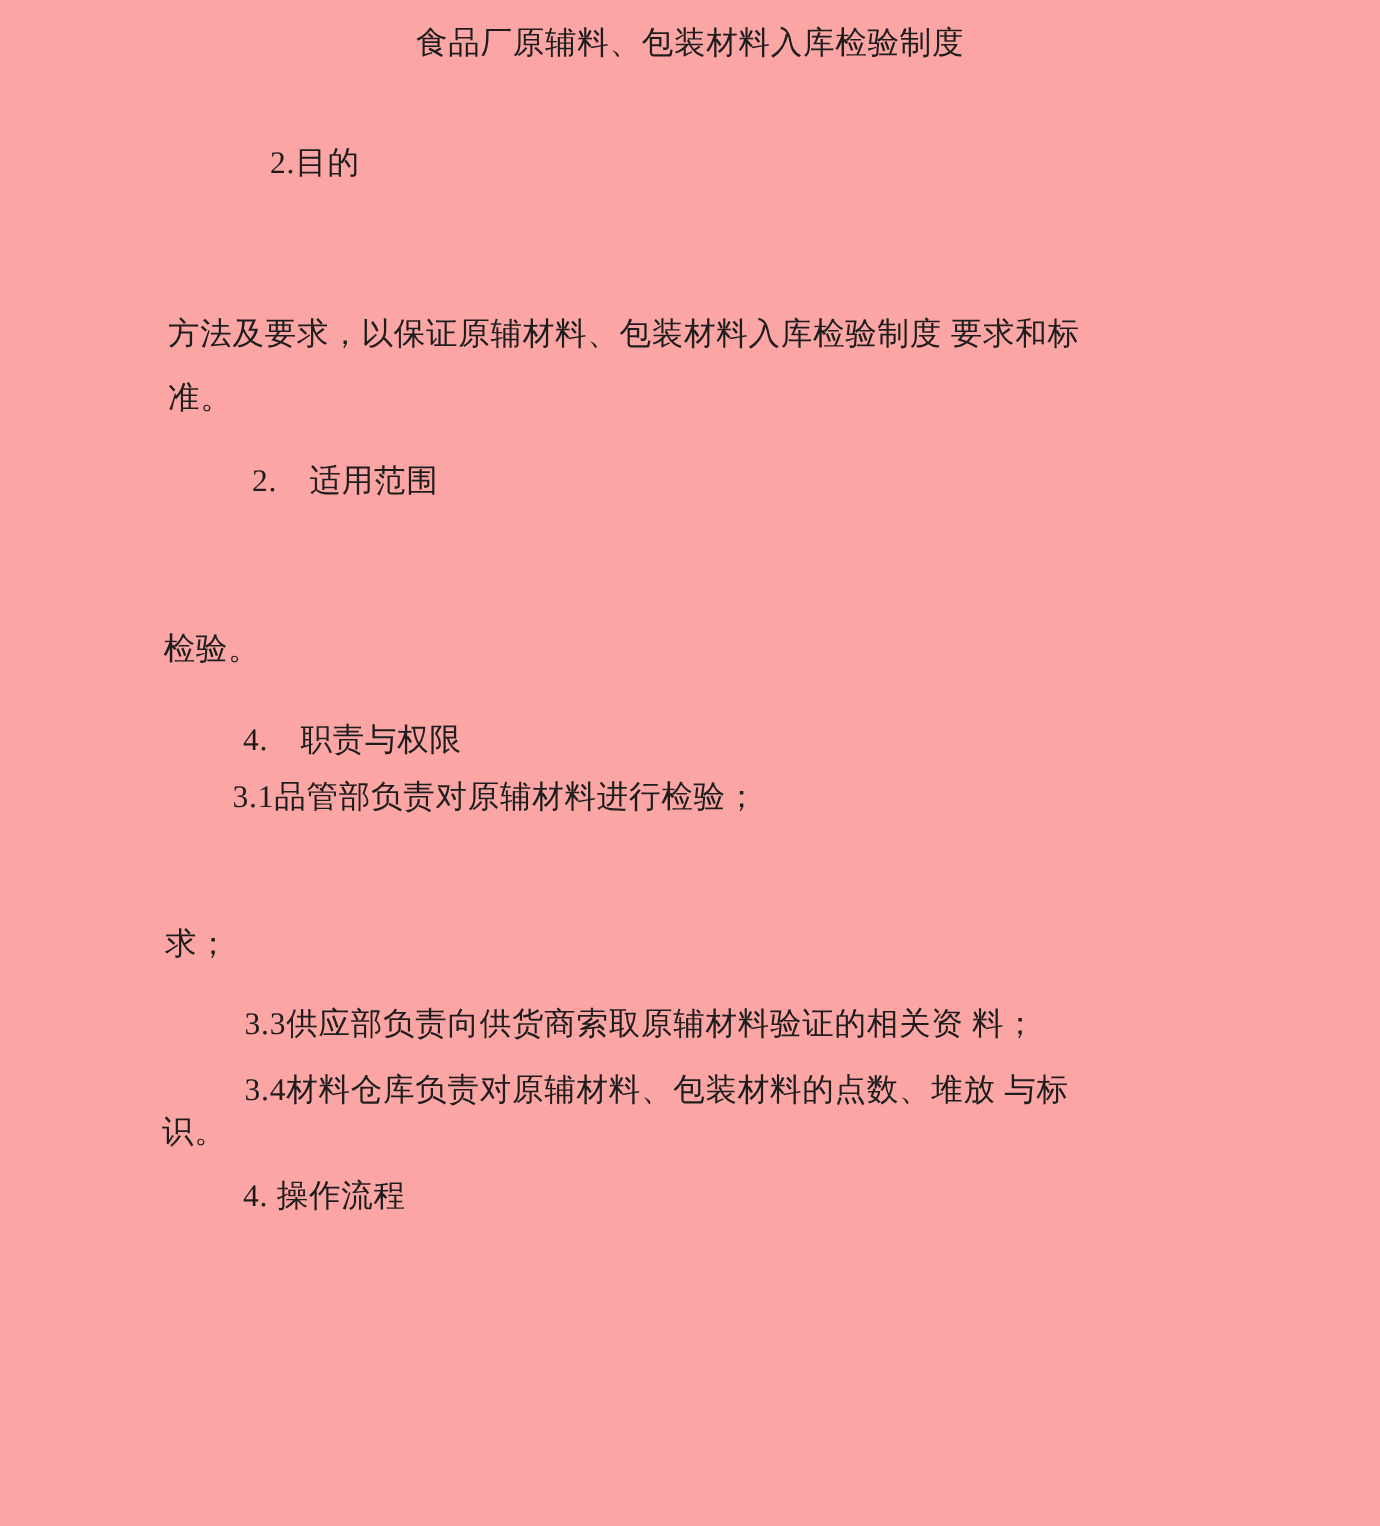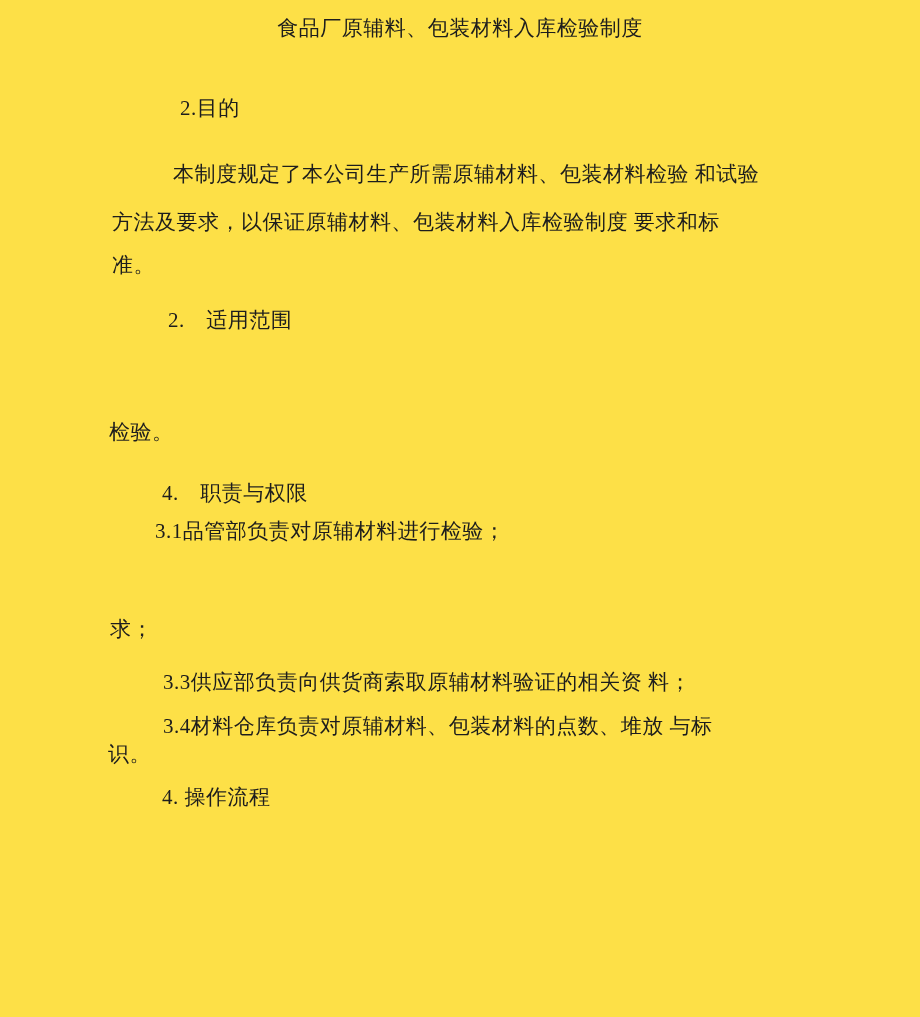--- a/index.html
+++ b/index.html
@@ -4,21 +4,21 @@
 <style>
   html, body {
     margin: 0;
     padding: 0;
     background: #ffffff;
   }
   .page {
     position: relative;
     width: 920px;
     height: 1017px;
-    background: #fde047;
+    background: #fca5a5;
     overflow: hidden;
     font-family: "Liberation Serif", "DejaVu Serif", serif;
     color: #1d1d1d;
   }
   .line {
     position: absolute;
     font-size: 21px;
     line-height: 1.05;
     white-space: pre;
     letter-spacing: 0.5px;
@@ -32,21 +32,20 @@
 </style>
 </head>
 <body>
 
 <div class="page">
 
   <div class="line title" style="top:17px;">食品厂原辅料、包装材料入库检验制度</div>
 
   <div class="line" style="top:97px; left:180px;">2.目的</div>
 
-  <div class="line" style="top:163px; left:173px;">本制度规定了本公司生产所需原辅材料、包装材料检验 和试验</div>
 
   <div class="line" style="top:211px; left:112px;">方法及要求，以保证原辅材料、包装材料入库检验制度 要求和标</div>
 
   <div class="line" style="top:254px; left:112px;">准。</div>
 
   <div class="line" style="top:309px; left:168px;">2.　适用范围</div>
 
 
   <div class="line" style="top:421px; left:109px;">检验。</div>
 

